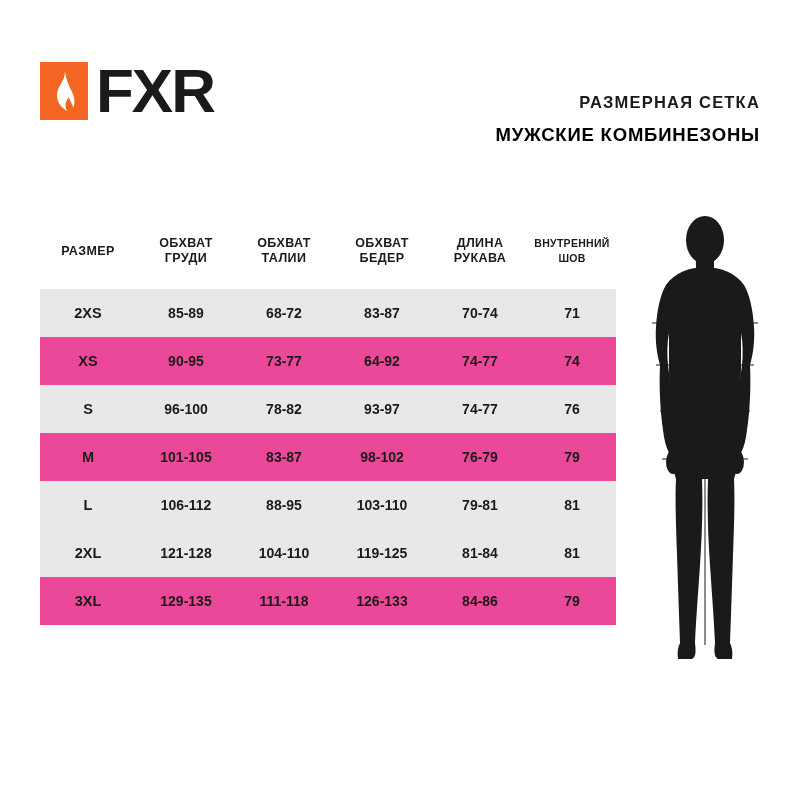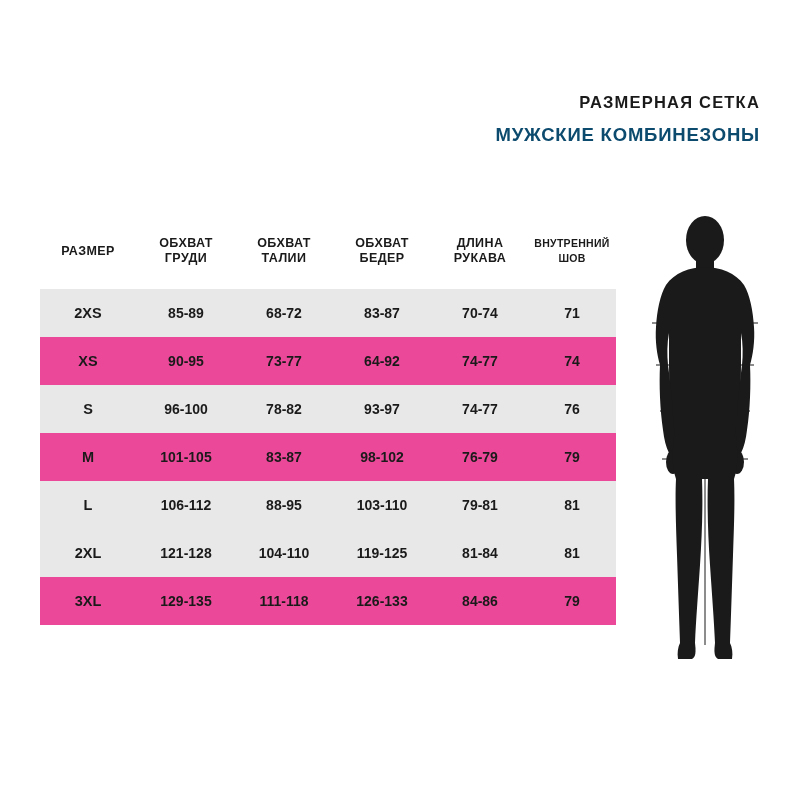--- a/index.html
+++ b/index.html
@@ -65,21 +65,21 @@
     font-weight: bold;
     letter-spacing: 1.2px;
     color: #1a1a1a;
     margin-bottom: 12px;
     margin-top: 31px;
   }
   .title-line2 {
     font-size: 18.5px;
     font-weight: bold;
     letter-spacing: 0.8px;
-    color: #0c4a6e;
+    color: #000000;
   }
 
   
   .watermark {
     position: absolute;
     left: 90px;
     top: 300px;
     width: 640px;
     text-align: center;
     font-size: 56px;
@@ -156,20 +156,28 @@
 </style>
 </head>
 <body>
 
 <div class="page">
 
   <div class="watermark">vladextremelife.ru</div>
 
   <div class="header">
 
+    <div class="logo">
+      <div class="logo-mark">
+        <svg width="48" height="58" viewBox="0 0 48 58">
+          <path d="M25 9 C25 20, 17 24, 17 33 C17 41, 22 46, 27 49 C24 43, 26 39, 29 35 C30 40, 33 42, 33 46 C36 41, 34 33, 31 28 C29 24, 26 17, 25 9 Z" fill="#ffffff"></path>
+        </svg>
+      </div>
+      <div class="logo-text">FXR</div>
+    </div>
 
     <div class="title-block">
       <div class="title-line1">РАЗМЕРНАЯ СЕТКА</div>
       <div class="title-line2">МУЖСКИЕ КОМБИНЕЗОНЫ</div>
     </div>
 
   </div>
 
   <div class="table-wrap">
     <table class="size-table">

